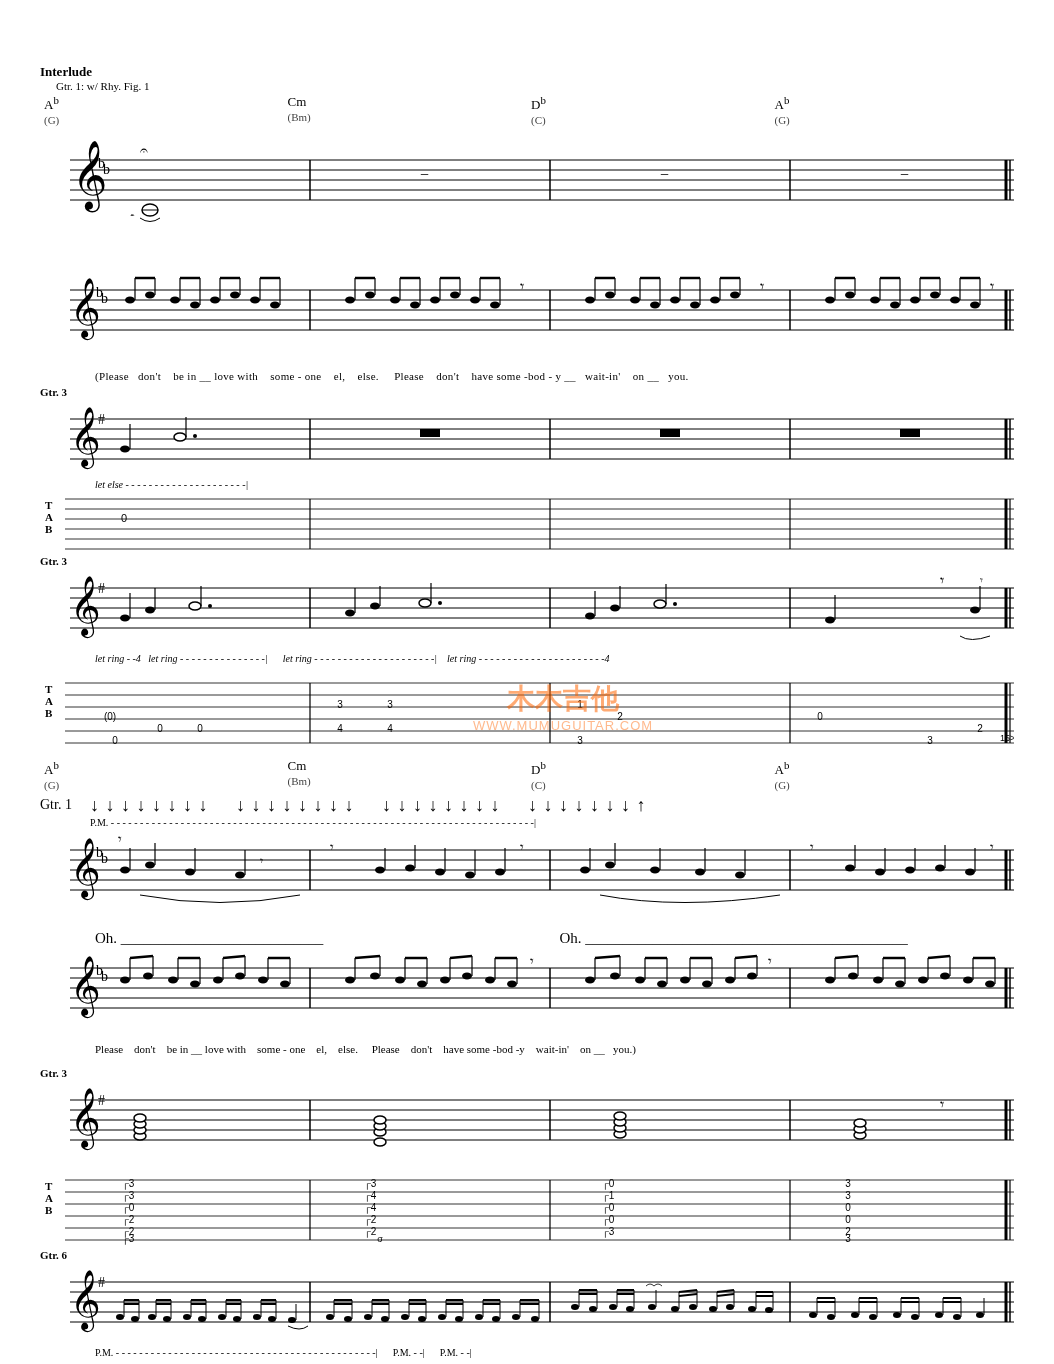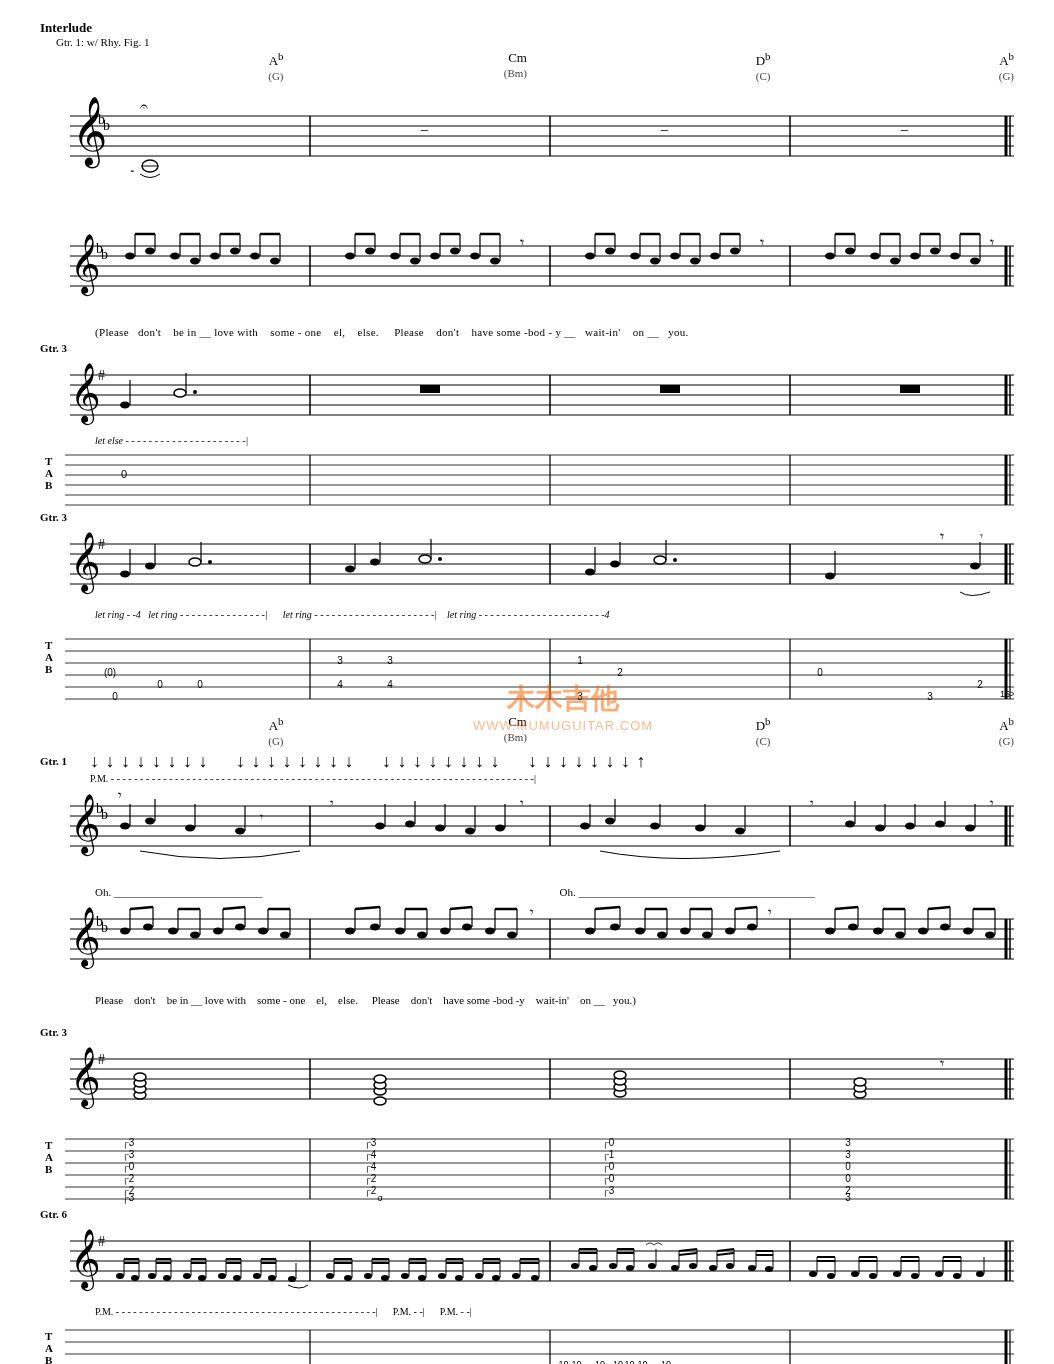--- a/index.html
+++ b/index.html
@@ -20,33 +20,33 @@
       position: relative;
     }
 
     
     .section-header {
       margin-bottom: 2px;
     }
     .section-title {
       font-weight: bold;
       font-size: 13px;
+      margin-top: 44px;
     }
     .section-subtitle {
       font-size: 11px;
       margin-left: 16px;
     }
 
     
     .chord-row {
       display: flex;
       width: 100%;
       margin-bottom: 2px;
       font-size: 12px;
-      text-align: right;
     }
     .chord-cell {
       flex: 1;
       padding-left: 4px;
     }
     .chord-name {
       font-size: 13px;
       font-weight: normal;
     }
     .chord-alt {
@@ -436,21 +436,21 @@
       <span class="chord-name">D<sup>b</sup></span><br>
       <span class="chord-alt">(C)</span>
     </div>
     <div class="chord-cell">
       <span class="chord-name">A<sup>b</sup></span><br>
       <span class="chord-alt">(G)</span>
     </div>
   </div>
 
   <div style="display:flex; align-items:center; margin-bottom:1px;">
-    <span style="font-size:11px; font-weight:bold; min-width:50px;">Gtr. 1</span>
+    <span style="font-size:14px; font-weight:normal; min-width:50px;">Gtr. 1</span>
     <span style="font-size:18px; letter-spacing:1px;">↓ ↓ ↓ ↓ ↓ ↓ ↓ ↓ &nbsp;&nbsp;&nbsp; ↓ ↓ ↓ ↓ ↓ ↓ ↓ ↓ &nbsp;&nbsp;&nbsp; ↓ ↓ ↓ ↓ ↓ ↓ ↓ ↓ &nbsp;&nbsp;&nbsp; ↓ ↓ ↓ ↓ ↓ ↓ ↓ ↑</span>
   </div>
   <div style="font-size:10px; padding-left:50px; margin-bottom:2px;">P.M. - - - - - - - - - - - - - - - - - - - - - - - - - - - - - - - - - - - - - - - - - - - - - - - - - - - - - - - - - - - - - - - - - - - - - - - - -|</div>
 
   <svg class="staff-svg" viewBox="0 0 974 100" height="100">
     <g stroke="#000" stroke-width="1">
       <line x1="30" y1="20" x2="974" y2="20"></line>
       <line x1="30" y1="30" x2="974" y2="30"></line>
       <line x1="30" y1="40" x2="974" y2="40"></line>
       <line x1="30" y1="50" x2="974" y2="50"></line>
@@ -511,21 +511,21 @@
     <line x1="935" y1="42" x2="935" y2="18" stroke="#000" stroke-width="1.2"></line>
     <text x="950" y="22" font-size="14" font-family="serif">𝄾</text>
 
     <line x1="270" y1="20" x2="270" y2="60" stroke="#000" stroke-width="1.5"></line>
     <line x1="510" y1="20" x2="510" y2="60" stroke="#000" stroke-width="1.5"></line>
     <line x1="750" y1="20" x2="750" y2="60" stroke="#000" stroke-width="1.5"></line>
     <line x1="970" y1="20" x2="970" y2="60" stroke="#000" stroke-width="1.5"></line>
     <line x1="966" y1="20" x2="966" y2="60" stroke="#000" stroke-width="3"></line>
   </svg>
 
-  <div style="font-size:11px; padding-left:55px; margin-bottom:1px; display:flex;">
+  <div style="font-size:15px; padding-left:55px; margin-bottom:1px; display:flex;">
     <span style="flex:1;">Oh. ___________________________</span>
     <span style="flex:0; min-width:10px;"></span>
     <span style="flex:1;">Oh. ___________________________________________</span>
   </div>
 
   <svg class="staff-svg" viewBox="0 0 974 95" height="95">
     <g stroke="#000" stroke-width="1">
       <line x1="30" y1="20" x2="974" y2="20"></line>
       <line x1="30" y1="30" x2="974" y2="30"></line>
       <line x1="30" y1="40" x2="974" y2="40"></line>
@@ -640,21 +640,21 @@
       <line x1="933" y1="10" x2="955" y2="10" stroke="#000" stroke-width="2.5"></line>
     </g>
 
     <line x1="270" y1="20" x2="270" y2="60" stroke="#000" stroke-width="1.5"></line>
     <line x1="510" y1="20" x2="510" y2="60" stroke="#000" stroke-width="1.5"></line>
     <line x1="750" y1="20" x2="750" y2="60" stroke="#000" stroke-width="1.5"></line>
     <line x1="970" y1="20" x2="970" y2="60" stroke="#000" stroke-width="1.5"></line>
     <line x1="966" y1="20" x2="966" y2="60" stroke="#000" stroke-width="3"></line>
   </svg>
 
-  <div style="font-size:11px; padding-left:55px; margin-bottom:20px;">
+  <div style="font-size:11px; padding-left:55px; margin-bottom:12px;">
     <span>Please &nbsp;&nbsp; don't &nbsp;&nbsp; be in __ love with &nbsp;&nbsp; some - one &nbsp;&nbsp; el, &nbsp;&nbsp; else. &nbsp;&nbsp;&nbsp; Please &nbsp;&nbsp; don't &nbsp;&nbsp; have some -bod -y &nbsp;&nbsp; wait-in' &nbsp;&nbsp; on __ &nbsp; you.)</span>
   </div>
 
   <div style="font-size:11px; font-weight:bold; margin-bottom:1px;">Gtr. 3</div>
 
   <svg class="staff-svg" viewBox="0 0 974 90" height="90">
     <g stroke="#000" stroke-width="1">
       <line x1="30" y1="20" x2="974" y2="20"></line>
       <line x1="30" y1="30" x2="974" y2="30"></line>
       <line x1="30" y1="40" x2="974" y2="40"></line>

